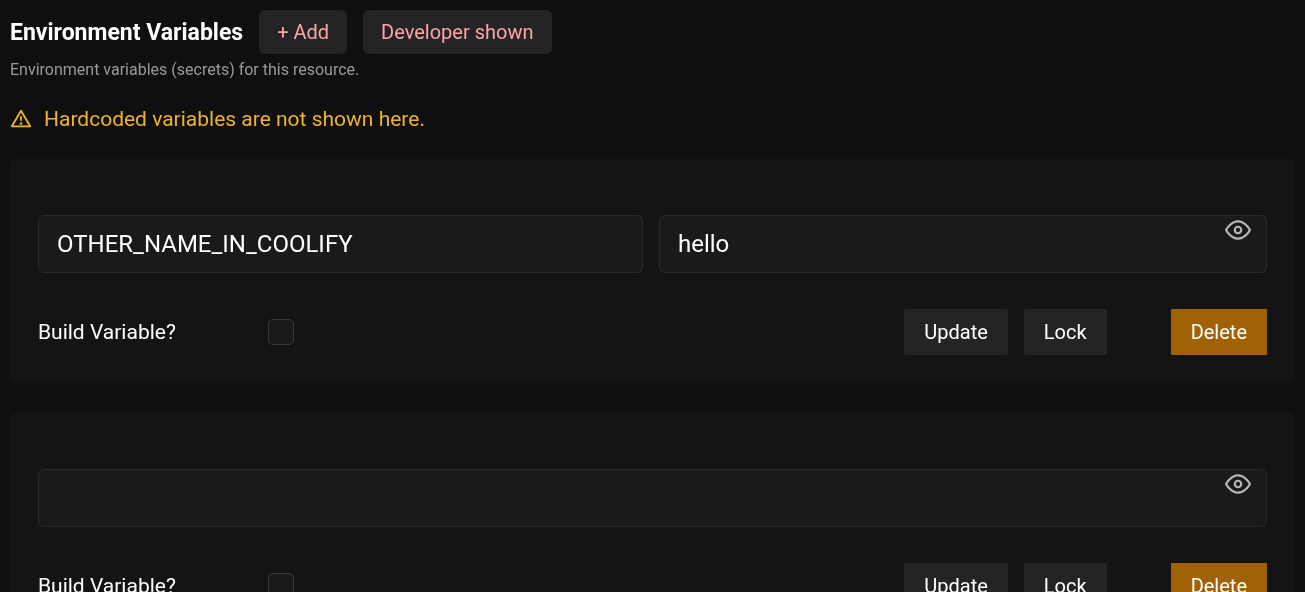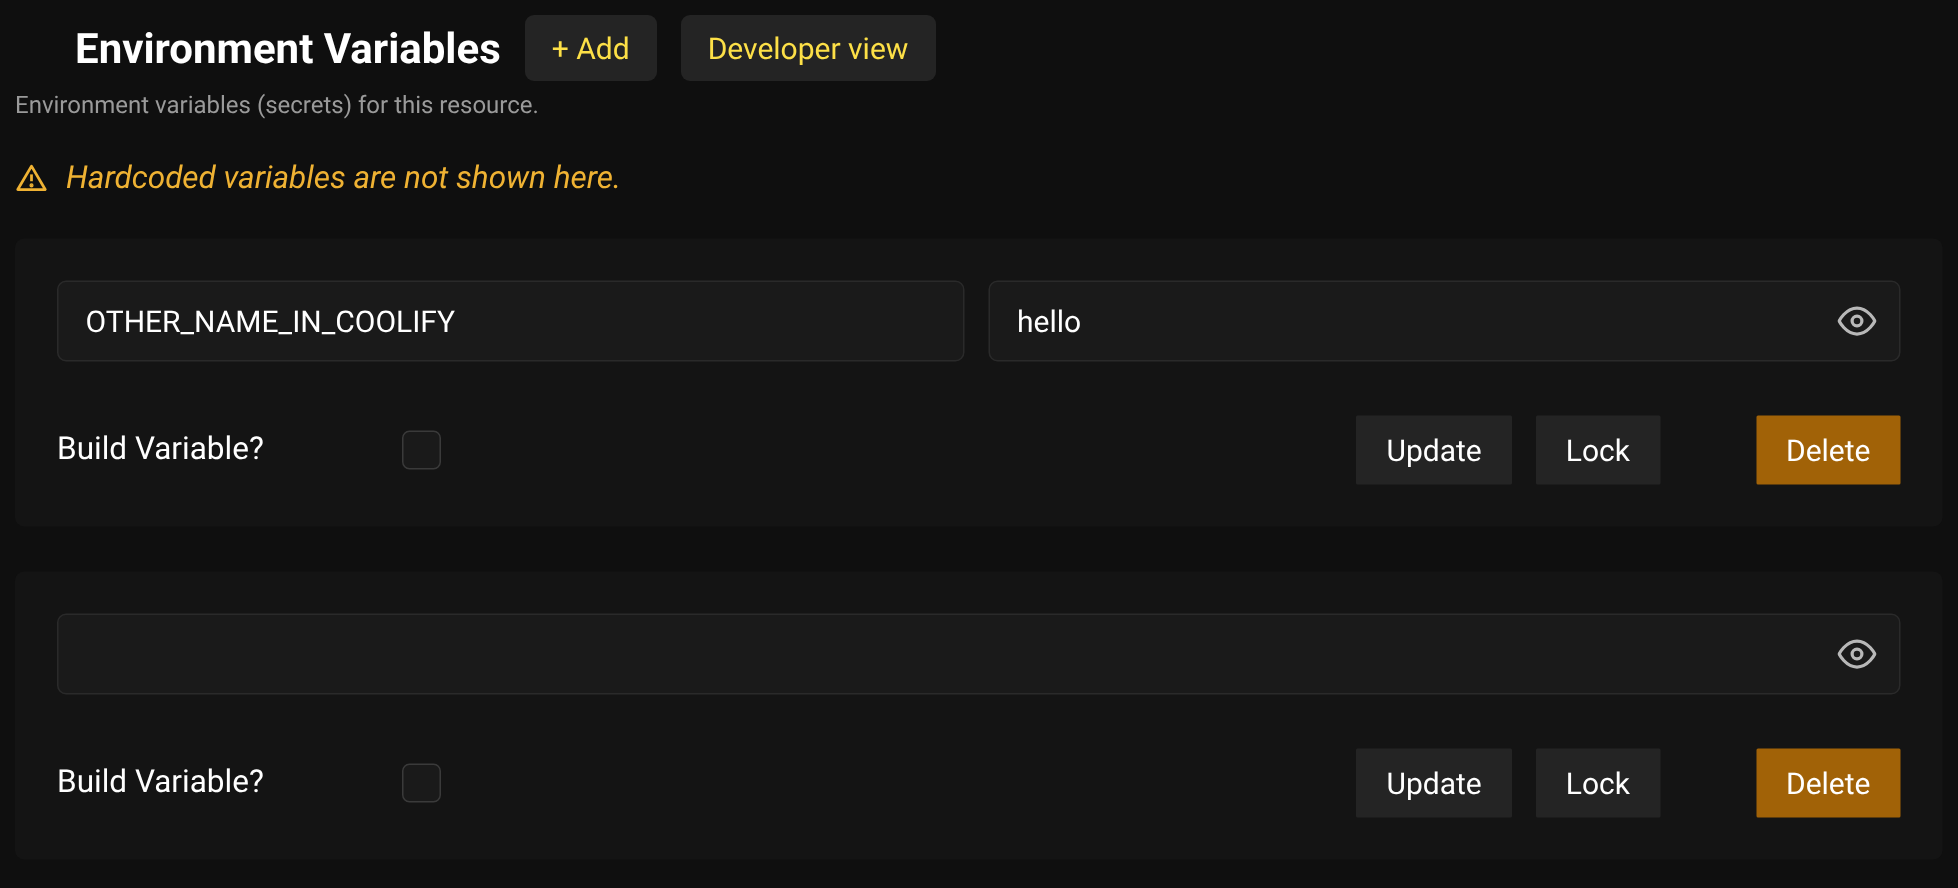--- a/index.html
+++ b/index.html
@@ -15,28 +15,27 @@
       width: 1305px;
       height: 592px;
     }
     .header-row {
       display: flex;
       align-items: center;
       gap: 16px;
       margin-bottom: 6px;
     }
     .page-title {
-      font-size: 28px;
+      font-size: 23px;
       font-weight: 700;
       color: #ffffff;
-      margin-left: 40px;
     }
     .btn {
       background-color: #242424;
-      color: #fde047;
+      color: #fca5a5;
       border: none;
       padding: 10px 18px;
       font-size: 20px;
       border-radius: 6px;
       cursor: pointer;
       font-family: inherit;
     }
     .subtitle {
       color: #9a9a9a;
       font-size: 16px;
@@ -49,42 +48,42 @@
       margin-bottom: 28px;
     }
     .warning-icon {
       width: 22px;
       height: 22px;
       flex-shrink: 0;
     }
     .warning-text {
       color: #efb233;
       font-size: 21px;
-      font-style: italic;
     }
     .env-card {
       background-color: #141414;
       border-radius: 6px;
       padding: 28px;
       margin-bottom: 30px;
     }
     .input-row {
       display: flex;
       gap: 16px;
       margin-bottom: 36px;
     }
     .input-field {
       background-color: #1a1a1a;
       border: 1px solid #2a2a2a;
       border-radius: 6px;
       padding: 14px 18px;
-      font-size: 20px;
+      font-size: 24px;
       color: #ffffff;
       font-family: inherit;
       outline: none;
+      margin-top: 28px;
     }
     .input-name {
       flex: 0 0 605px;
     }
     .input-value-wrapper {
       flex: 1;
       position: relative;
       display: flex;
       align-items: center;
     }
@@ -141,21 +140,21 @@
       color: #ffffff;
       margin-left: 48px;
     }
   </style>
 </head>
 <body>
 
 <div class="header-row">
   <h1 class="page-title">Environment Variables</h1>
   <button class="btn">+ Add</button>
-  <button class="btn">Developer view</button>
+  <button class="btn">Developer shown</button>
 </div>
 
 <p class="subtitle">Environment variables (secrets) for this resource.</p>
 
 <div class="warning-row">
   <svg class="warning-icon" viewBox="0 0 24 24" fill="none" stroke="#efb233" stroke-width="2">
     <path d="M12 3 L22 20 L2 20 Z" stroke-linejoin="round"></path>
     <line x1="12" y1="9" x2="12" y2="14"></line>
     <circle cx="12" cy="17" r="0.5" fill="#efb233"></circle>
   </svg>

